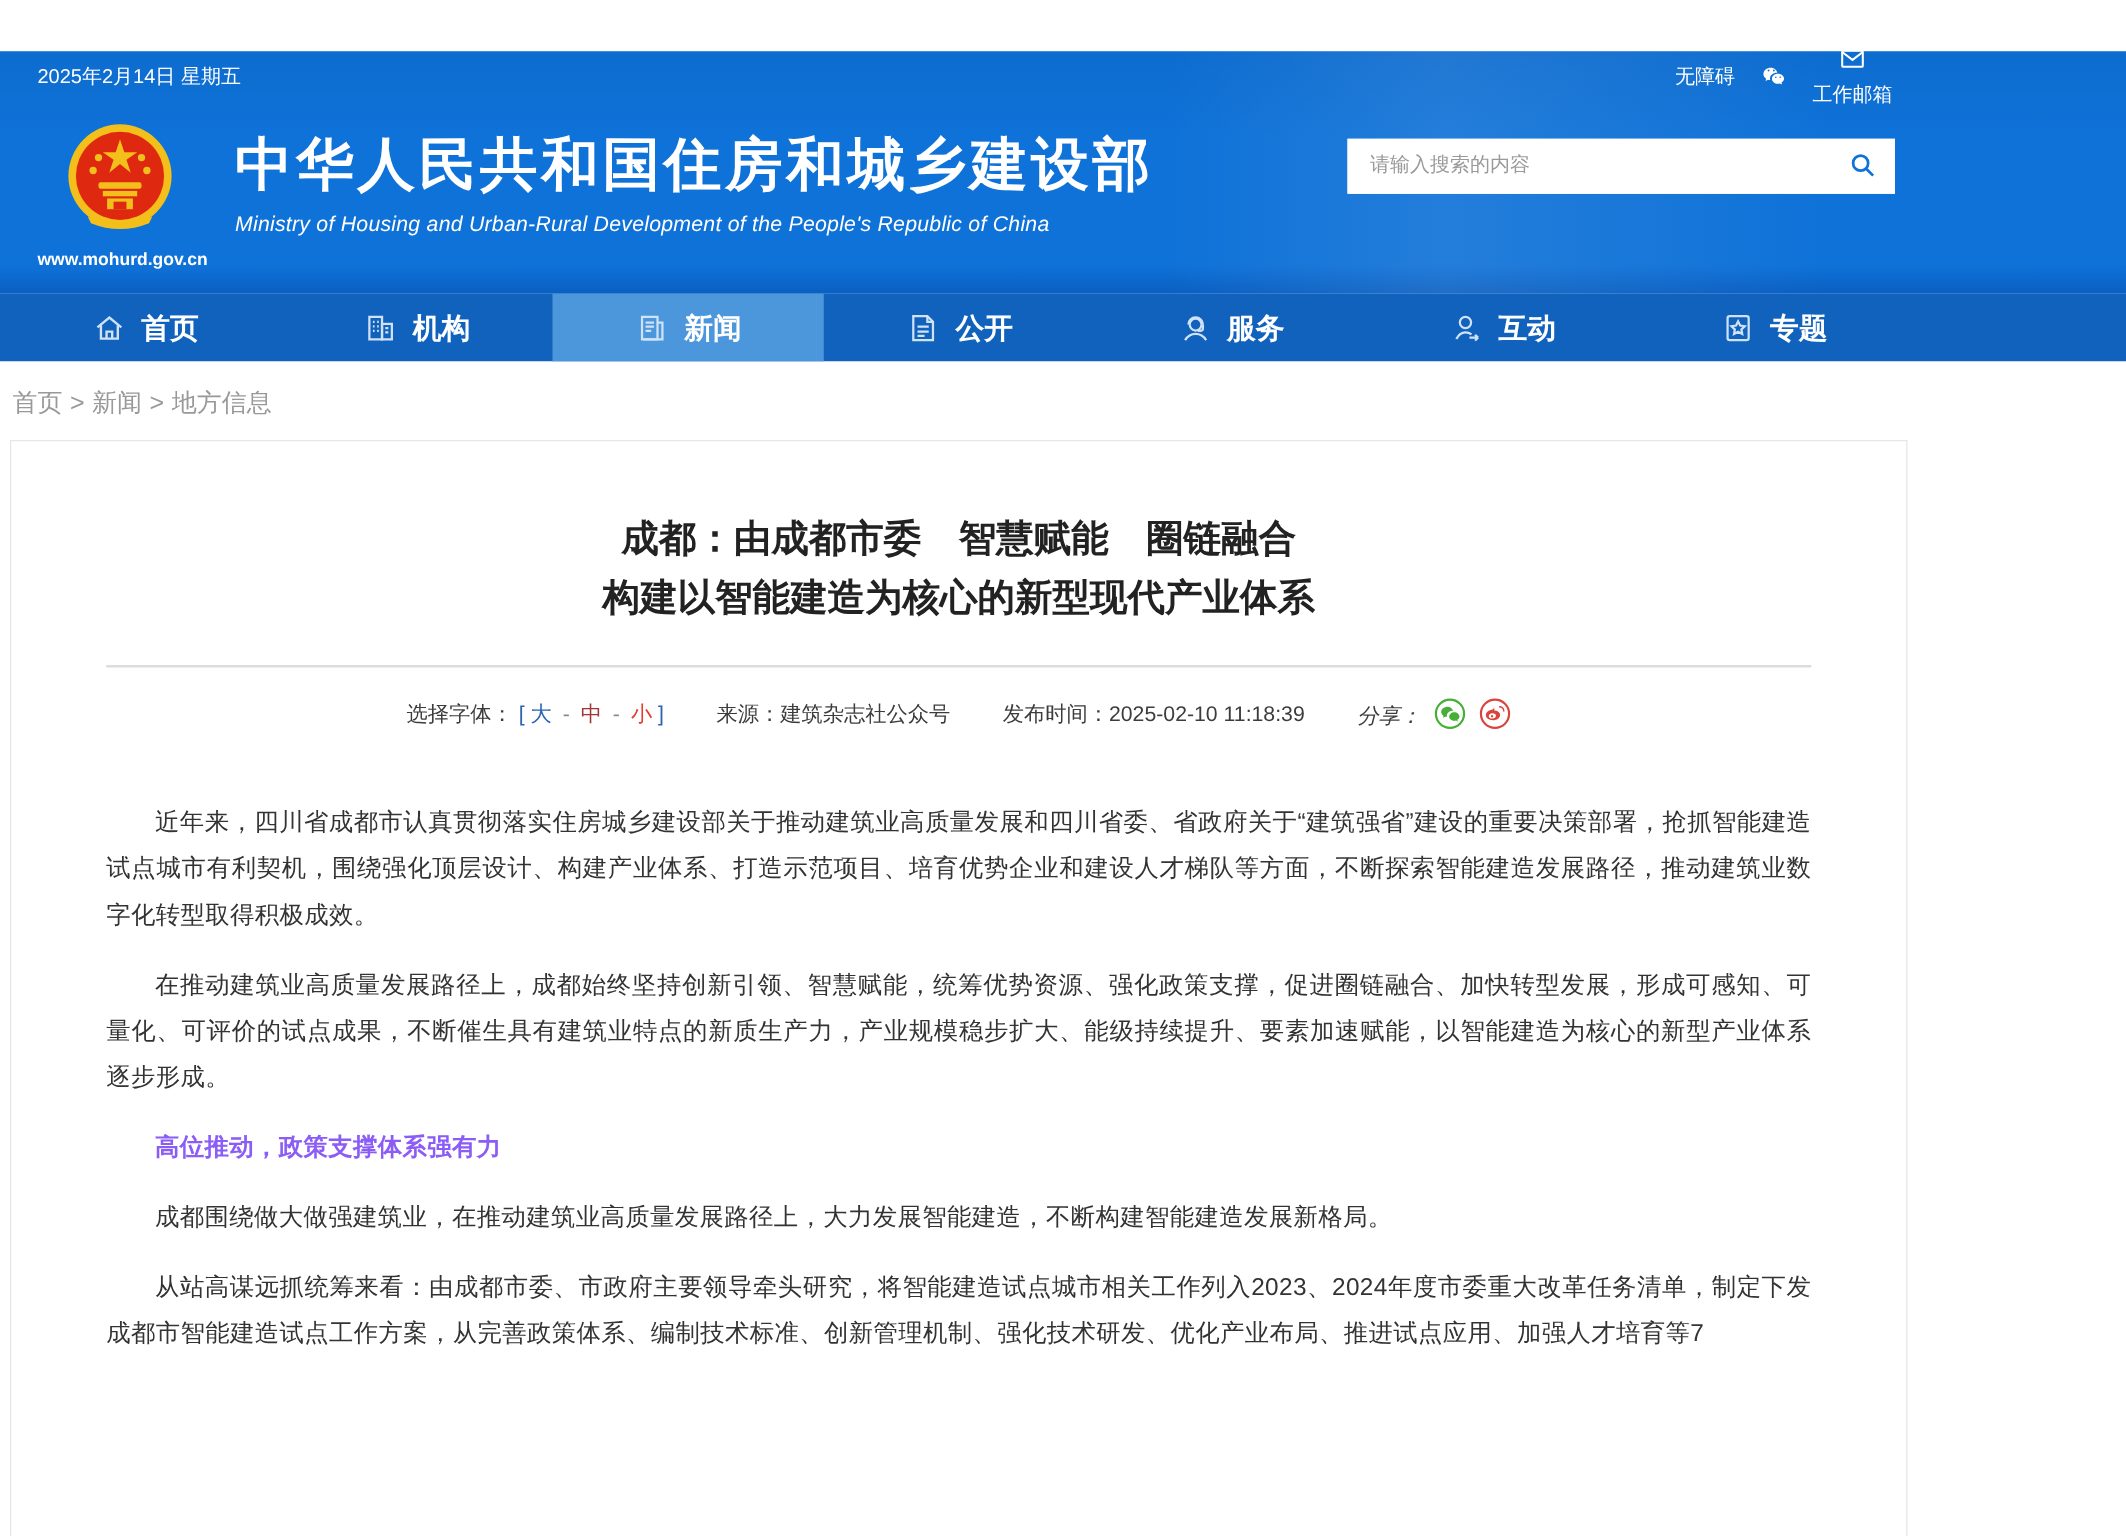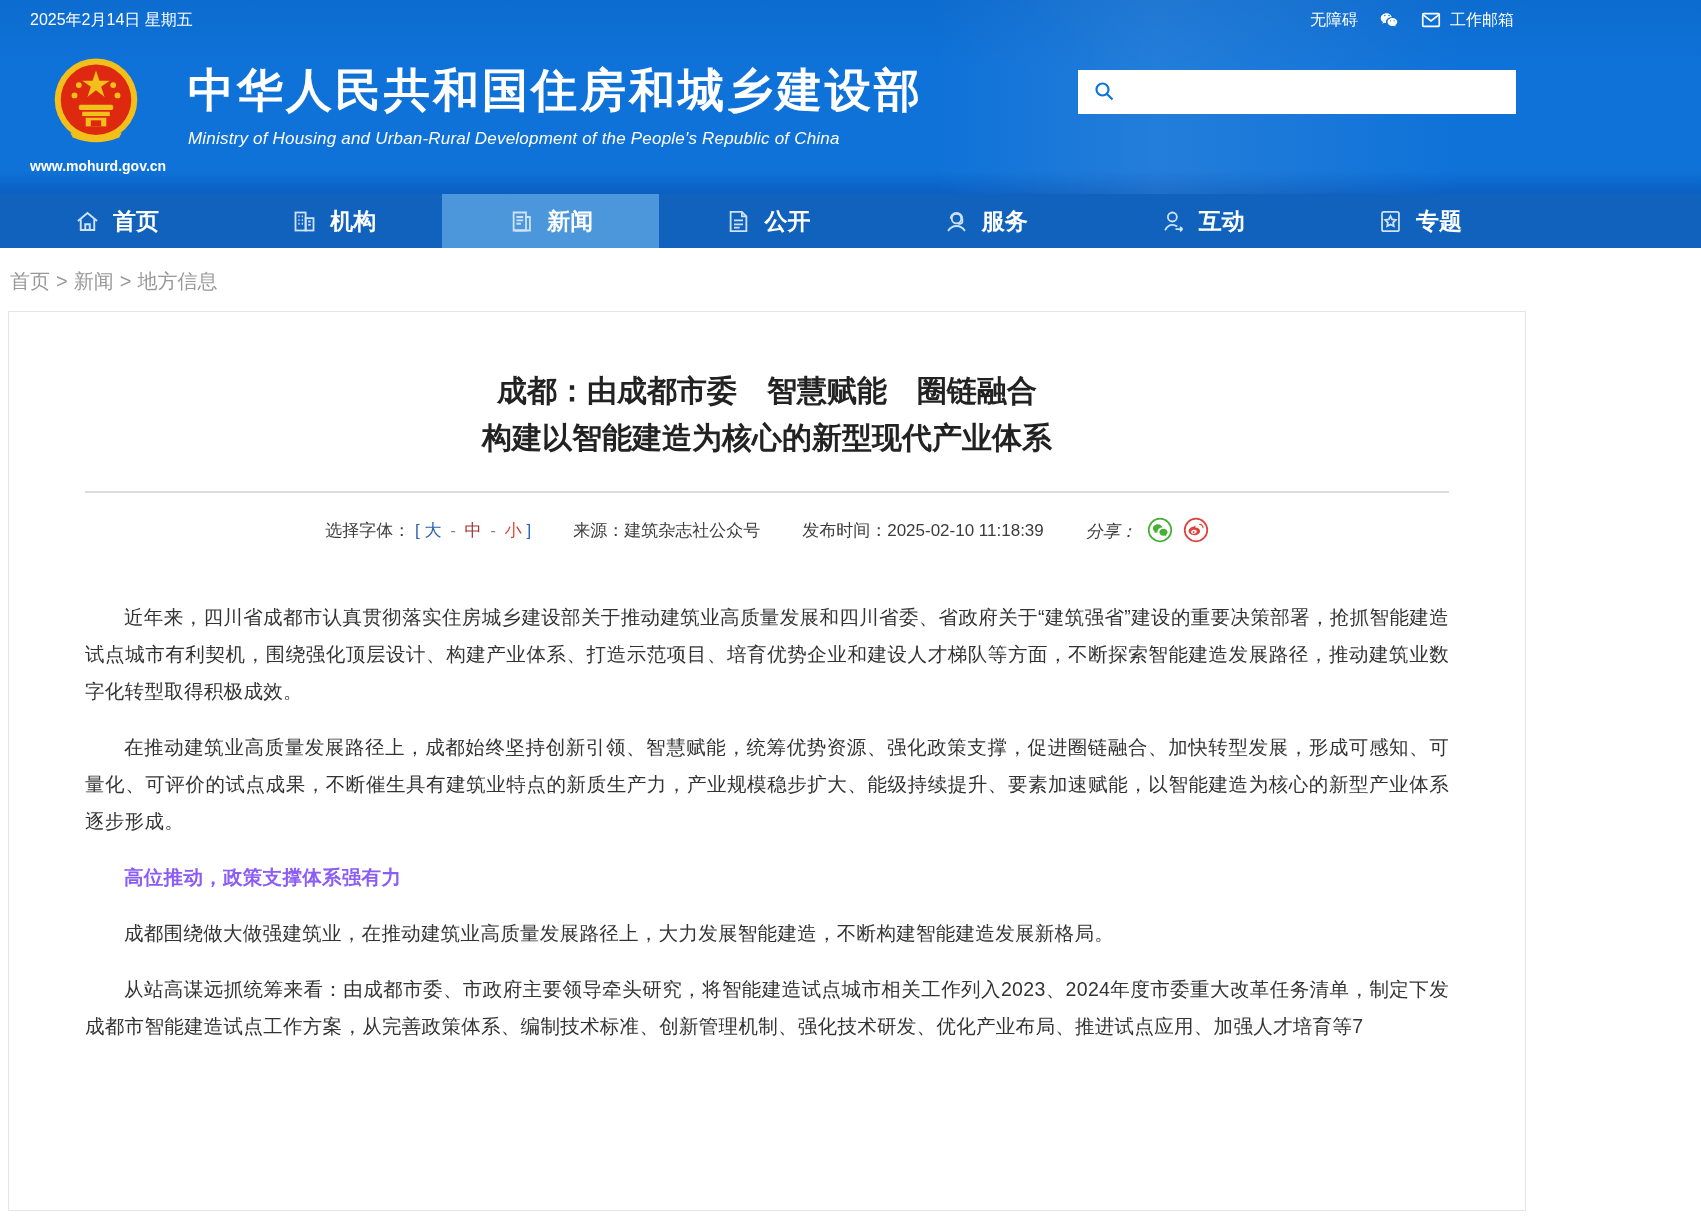--- a/index.html
+++ b/index.html
@@ -9,24 +9,24 @@
   
   .header-blue {
     background:
       linear-gradient(90deg, rgba(255,255,255,0) 55%, rgba(150,190,230,0.15) 68%, rgba(255,255,255,0) 86%),
       linear-gradient(180deg, var(--header-blue-dark) 0%, var(--header-blue) 35%, var(--header-blue) 88%, #0a5fc2 100%);
     color:#fff;
   }
   .container { width:1520px; margin-left:8px; }
 
   .topbar { display:flex; align-items:center; justify-content:space-between;
-    height:40px; padding:0 14px 0 22px; font-size:16px; }
+    height:40px; padding:0 14px 0 22px; font-size:16px;margin-top:41px; }
   .topbar-right { display:flex; align-items:center; gap:20px; }
   .topbar-right .ico { width:22px; height:22px; display:inline-block; color:#fff; }
-  .mail-link { display:flex; align-items:center; gap:8px; cursor:pointer; }
+  .mail-link { display:flex; align-items:center; gap:8px; cursor:pointer;flex-direction:column; }
   .tb-link { cursor:pointer; }
 
   .header-main { display:flex; align-items:flex-start; padding:16px 12px 20px 22px; }
   .logo-block { width:132px; text-align:center; cursor:pointer; }
   .logo-block svg { width:86px; height:96px; display:block; margin:0 auto; }
   .site-url { font-size:14px; font-weight:bold; margin-top:6px; white-space:nowrap; }
   .title-block { margin-left:26px; padding-top:8px; }
   .site-title { font-size:46px; font-weight:bold; letter-spacing:3px; line-height:1.15; }
   .site-subtitle { font-size:17px; margin-top:12px; letter-spacing:0.2px;font-style:italic; }
   .search-box { margin-left:auto; margin-top:14px; width:438px; height:44px; background:#fff;
@@ -121,20 +121,21 @@
           <rect x="44" y="74" width="12" height="7" fill="#de2910"></rect>
           <path d="M20 88 Q50 100 80 88 L77 94 Q50 105 23 94 Z" fill="#f3bf1b"></path>
         </svg>
         <div class="site-url">www.mohurd.gov.cn</div>
       </div>
       <div class="title-block">
         <div class="site-title">中华人民共和国住房和城乡建设部</div>
         <div class="site-subtitle">Ministry of Housing and Urban-Rural Development of the People's Republic of China</div>
       </div>
       <div class="search-box">
+        <input type="text" placeholder="请输入搜索的内容" style="">
         <button class="search-btn">
           <span>
             <svg viewBox="0 0 24 24" fill="none" stroke="currentColor" stroke-width="2.2">
                 <circle cx="10.5" cy="10.5" r="6"></circle>
                 <path d="M15 15l5.5 5.5"></path>
               </svg>
           </span>
         </button>
       </div>
     </div>

